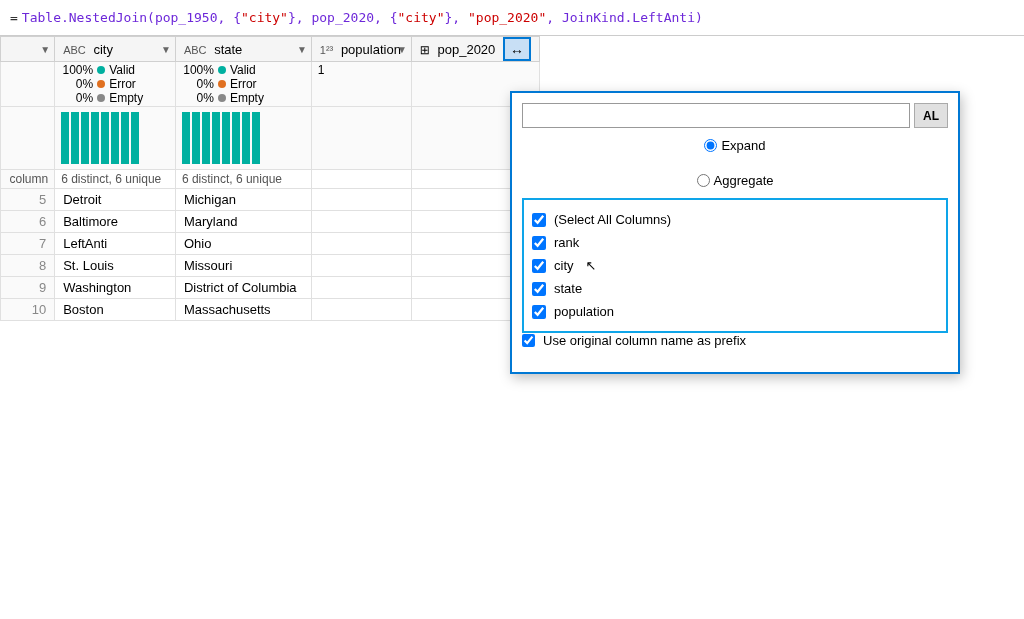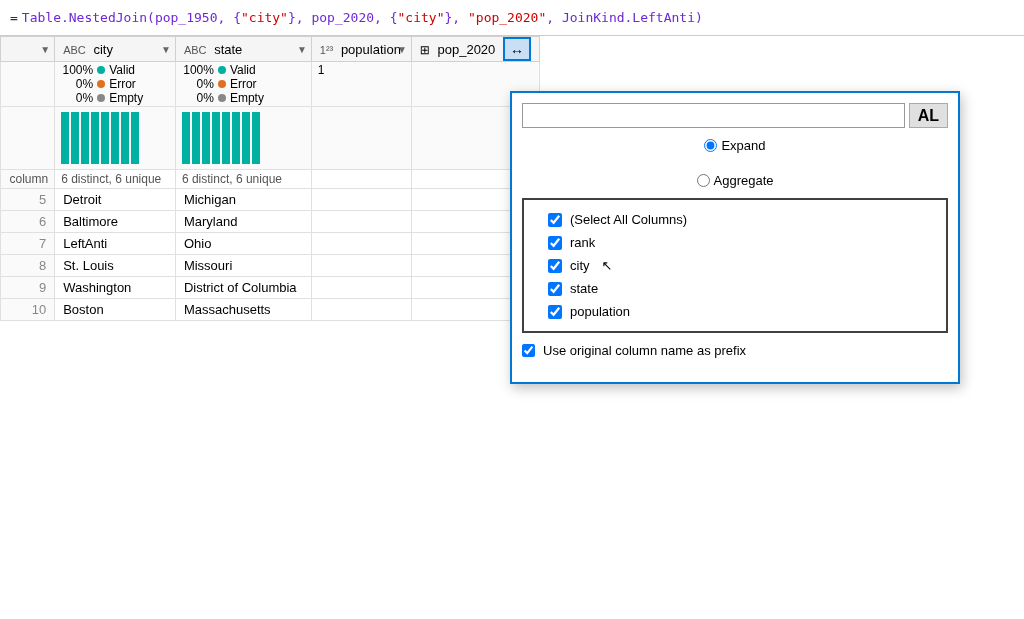--- a/index.html
+++ b/index.html
@@ -157,43 +157,42 @@
       padding: 4px 6px;
       font-size: 13px;
       outline: none;
     }
 
     .al-button {
       background: #e0e0e0;
       border: 1px solid #aaa;
       padding: 2px 8px;
       cursor: pointer;
-      font-size: 16px;
+      font-size: 12px;
       font-weight: bold;
     }
 
     .radio-row {
       display: flex;
       gap: 20px;
       margin-bottom: 10px;
       align-items: center;
       flex-direction: column;
     }
 
     .radio-option {
       display: flex;
       align-items: center;
       gap: 4px;
       cursor: pointer;
     }
 
     .columns-box {
-      border: 2px solid #404040;
-      padding: 8px 24px;
-      margin-bottom: 10px;
+      border: 2px solid #0ea5e9;
+      padding: 8px 8px;
     }
 
     .checkbox-item {
       display: flex;
       align-items: center;
       gap: 8px;
       padding: 4px 0;
       font-size: 13px;
       cursor: pointer;
     }

